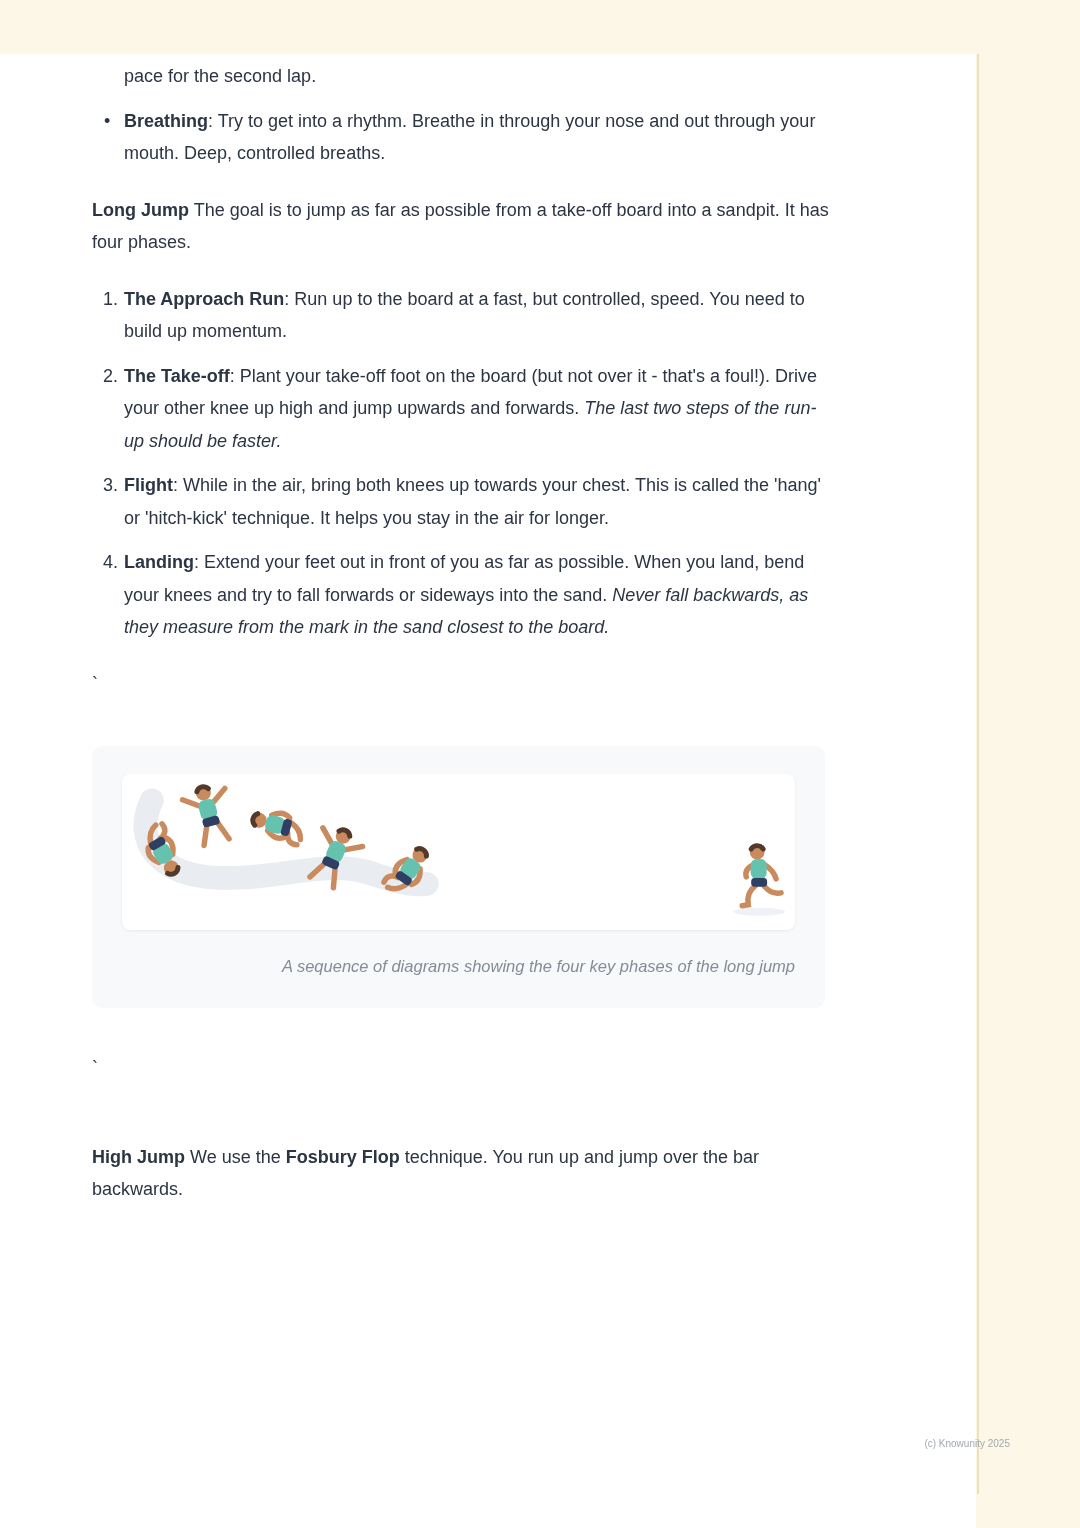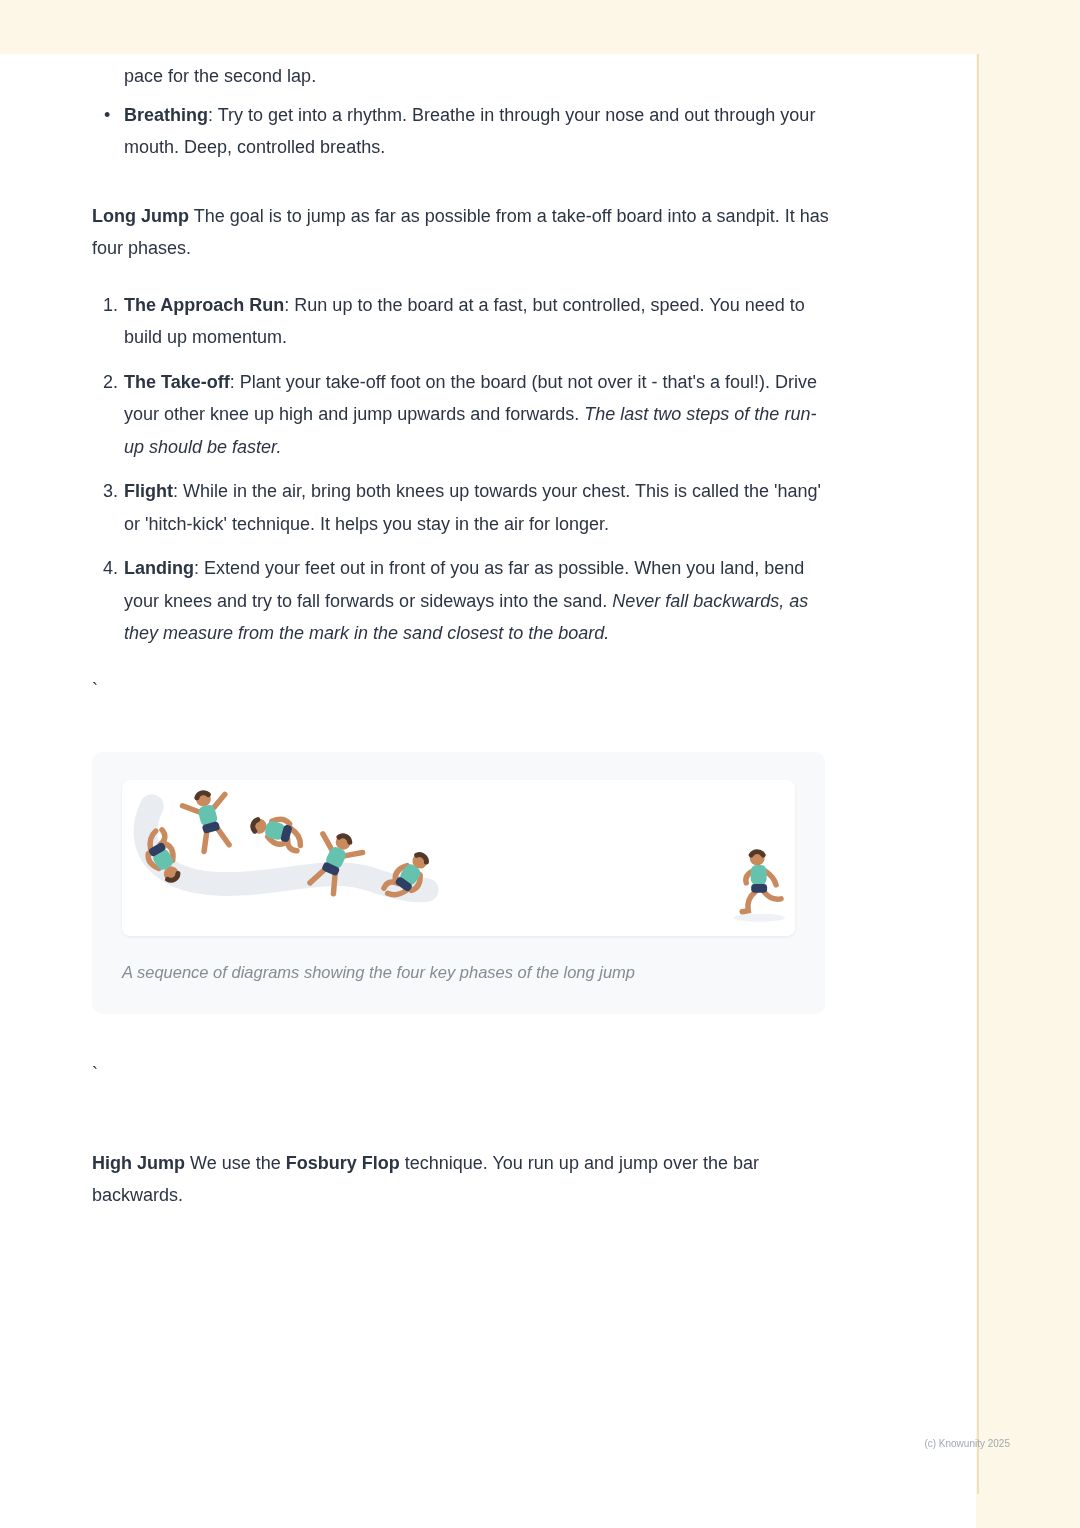--- a/index.html
+++ b/index.html
@@ -9,35 +9,35 @@
   }
   *{margin:0;padding:0;box-sizing:border-box}
   html,body{width:1080px;height:1528px}
   body{background:var(--cream);font-family:"Liberation Sans",sans-serif;position:relative;overflow:hidden;color:var(--text)}
   .page{position:absolute;left:0;top:54px;width:976px;height:1474px;background:#fff}
   .edge-line{position:absolute;left:977px;top:54px;width:2px;height:1440px;background:var(--edge)}
   .content{position:absolute;left:92px;top:60px;width:738px;font-size:18px;line-height:32.5px}
   .b{font-weight:700}
   .i{font-style:italic}
   .cont{padding-left:32px}
-  ul.bullets{list-style:none;margin-top:6px}
+  ul.bullets{list-style:none;margin-top:12px}
   ul.bullets li{position:relative;padding-left:32px;margin-bottom:12px}
   ul.bullets li::before{content:"\2022";position:absolute;left:12px;top:0;color:var(--text)}
   h2.section{font-size:24px;font-weight:700;color:var(--heading);margin:42px 0 28px;line-height:30px}
-  p.para{margin-top:36px}
+  p.para{margin-top:24px}
   ol.steps{list-style:none;margin-top:24px}
   ol.steps li{display:flex;margin-bottom:12px}
   ol.steps .num{width:32px;flex:0 0 32px;padding-left:11px}
   ol.steps .step-text{flex:1}
   p.tick{margin-top:24px}
   p.tick2{margin-top:44px}
   figure.card{margin-top:46px;width:733px;background:var(--card);border-radius:10px;padding:28px 30px 30px}
   .art{background:var(--panel);border-radius:8px;box-shadow:0 1px 3px rgba(20,30,50,.07);height:156px;overflow:hidden}
   .art svg{display:block;width:100%;height:156px}
-  figcaption{margin-top:24px;text-align:left;font-style:italic;font-size:16.5px;color:var(--caption);line-height:24px}
+  figcaption{margin-top:24px;text-align:right;font-style:italic;font-size:16.5px;color:var(--caption);line-height:24px}
   p.highjump{margin-top:56px}
   .footer{position:absolute;top:1438px;right:70px;font-size:10px;color:var(--footer)}
   svg .limb{fill:none;stroke:var(--skin);stroke-width:5.5;stroke-linecap:round}
   svg .hairline{fill:none;stroke:var(--hair);stroke-width:5;stroke-linecap:round}
   svg .skin{fill:var(--skin)}
   svg .shirt{fill:var(--shirt)}
   svg .shorts{fill:var(--shorts)}
   svg .swoosh{fill:none;stroke:var(--swoosh);stroke-width:24;stroke-linecap:round}
   svg .shadow{fill:#eef1f5}
 </style>

